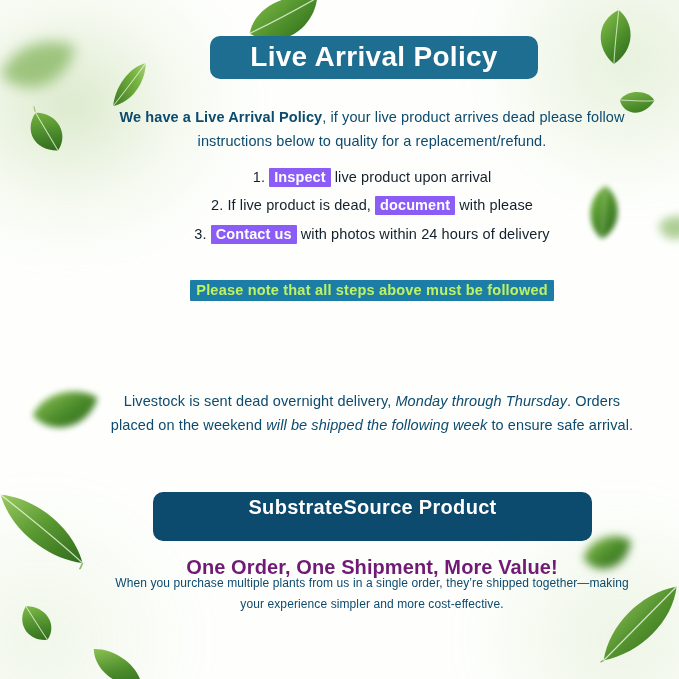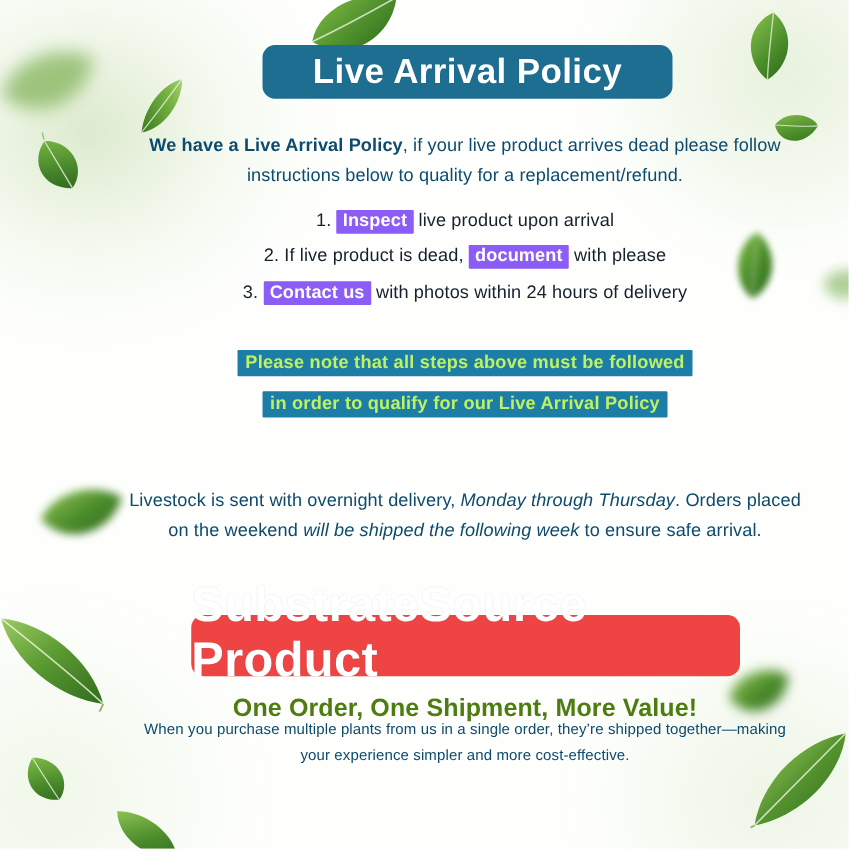--- a/index.html
+++ b/index.html
@@ -48,22 +48,22 @@
     text-shadow:0 0 1px rgba(0,0,0,0.15);
   }
   #banner-live{
     left:178px;top:36px;width:328px;height:43px;
     background:#1d6e91;
     font-size:28px;
     padding-bottom:2px;
   }
   #banner-product{
     left:121px;top:492px;width:439px;height:49px;
-    background:#ef4444;
-    font-size:39px;
+    background:#0c4a6e;
+    font-size:20px;
     padding-bottom:19px;
   }
 
   .para{
     position:absolute;
     text-align:center;
     color:#0c4a6e;
     font-size:14.5px;
     line-height:1.72;
     letter-spacing:0.1px;
@@ -95,21 +95,21 @@
     padding:2px 6px 3px 6px;border-radius:1px;
     white-space:nowrap;
   }
 
   #livestock-para{left:70px;top:374px;width:540px;}
   #livestock-para i{font-style:italic;}
 
   #subhead{
     position:absolute;left:70px;top:556px;width:540px;
     text-align:center;
-    color:#4d7c0f;font-weight:bold;font-size:20px;
+    color:#701a75;font-weight:bold;font-size:20px;
     letter-spacing:0.1px;
   }
   #outro-para{left:80px;top:561px;width:520px;font-size:12px;}
 </style>
 </head>
 <body>
 
 <div id="page">
 
   <div class="tint tint-tl"></div>
@@ -329,27 +329,24 @@
         <span>3.</span>
         <span class="hl-dark">Contact us</span>
         <span>with photos within 24 hours of delivery</span>
       </div>
     </div>
 
     <div id="note">
       <div>
         <span class="hl-blue">Please note that all steps above must be followed</span>
       </div>
-      <div>
-        <span class="hl-blue">in order to qualify for our Live Arrival Policy</span>
-      </div>
     </div>
 
     <p class="para" id="livestock-para">
-      <span>Livestock is sent with overnight delivery, </span><i>Monday through Thursday</i><span>. Orders placed on the weekend </span><i>will be shipped the following week</i><span> to ensure safe arrival.</span>
+      <span>Livestock is sent dead overnight delivery, </span><i>Monday through Thursday</i><span>. Orders placed on the weekend </span><i>will be shipped the following week</i><span> to ensure safe arrival.</span>
     </p>
 
     <div class="banner" id="banner-product">
       <span>SubstrateSource Product</span>
     </div>
 
     <div id="subhead">One Order, One Shipment, More Value!</div>
 
     <p class="para" id="outro-para">When you purchase multiple plants from us in a single order, they’re shipped together—making your experience simpler and more cost-effective.</p>
 

